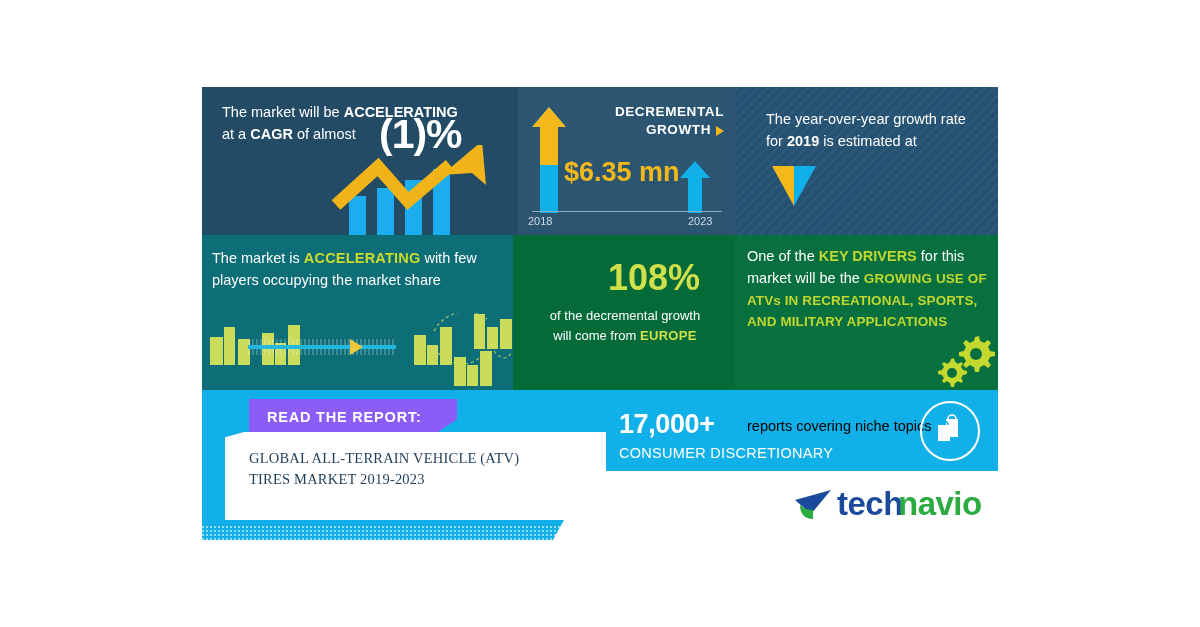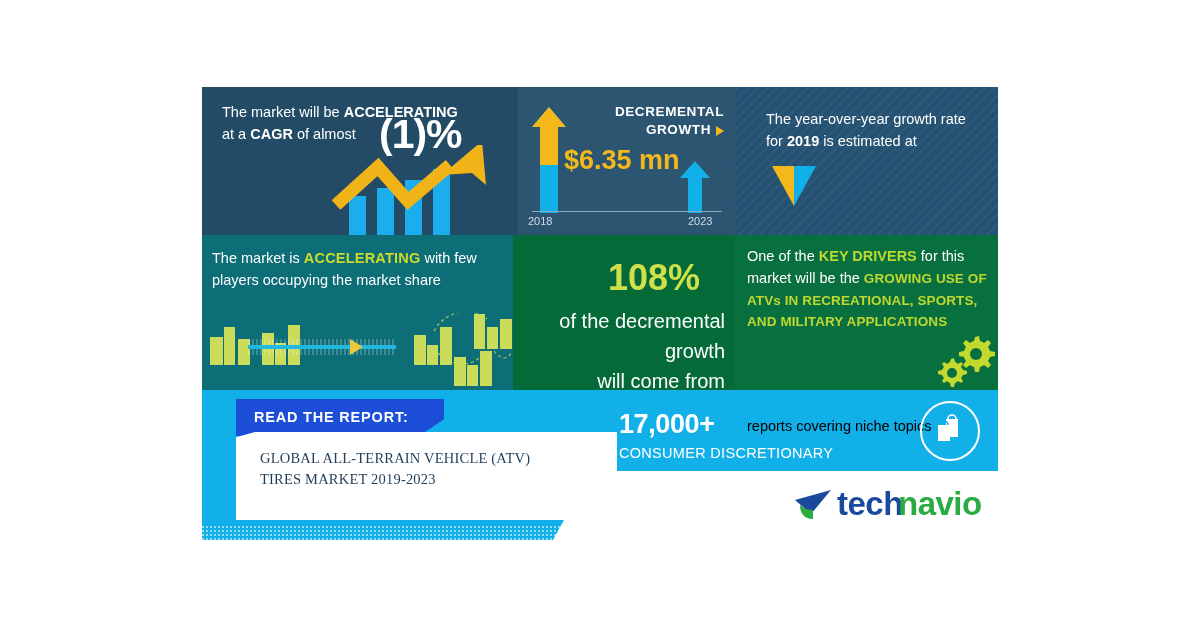--- a/index.html
+++ b/index.html
@@ -21,21 +21,21 @@
   .bars{position:absolute;left:140px;top:78px;width:120px;height:70px;}
   .bar{position:absolute;bottom:0;width:17px;background:#1badee;}
   .b1{left:7px;height:39px;}
   .b2{left:35px;height:47px;}
   .b3{left:63px;height:55px;}
   .b4{left:91px;height:66px;}
   .zig{position:absolute;left:128px;top:58px;width:190px;height:90px;}
 
   .decr-head{position:absolute;left:46px;top:16px;width:160px;text-align:right;color:#fff;font-size:13.5px;font-weight:bold;letter-spacing:.6px;line-height:1.35;}
   .decr-tri{display:inline-block;width:0;height:0;border-left:8px solid #f4b81c;border-top:5px solid transparent;border-bottom:5px solid transparent;vertical-align:middle;margin-left:5px;}
-  .decr-val{position:absolute;left:46px;top:58px;width:165px;text-align:left;color:#f5b81b;font-size:27px;font-weight:bold;}
+  .decr-val{position:absolute;left:46px;top:70px;width:165px;text-align:left;color:#f5b81b;font-size:27px;font-weight:bold;}
   .axis{position:absolute;left:14px;top:124px;width:190px;height:1px;background:#8fa9bd;}
   .yr{position:absolute;top:128px;color:#cfdbe6;font-size:11px;}
   .yr-l{left:10px;}
   .yr-r{left:170px;}
   .arw{position:absolute;}
 
   .yoy-txt{position:absolute;left:31px;top:21px;width:215px;color:#ffffff;font-size:14.5px;line-height:1.55;}
   .yoy-val{position:absolute;left:87px;top:78px;color:#ffffff;font-size:31px;font-weight:bold;}
   .yoy-tri{position:absolute;left:37px;top:79px;width:44px;height:40px;}
 
@@ -46,37 +46,37 @@
   .p-key{position:absolute;left:533px;top:0;width:263px;height:155px;background:#08703f;overflow:hidden;}
 
   .conc-txt{position:absolute;left:10px;top:12px;width:292px;color:#ffffff;font-size:14.5px;line-height:1.55;}
   .conc-txt b{color:#cbdb2a;font-weight:bold;letter-spacing:.2px;}
   .cityline{position:absolute;left:46px;top:110px;width:148px;height:4px;background:#22b8e0;}
   .dashrow{position:absolute;left:46px;top:104px;width:148px;height:16px;
     background-image:repeating-linear-gradient(90deg,rgba(255,255,255,.20) 0 1.6px,rgba(255,255,255,0) 1.6px 4px);}
   .cityarrow{position:absolute;left:148px;top:104px;width:0;height:0;border-left:13px solid #e8c93c;border-top:8px solid transparent;border-bottom:8px solid transparent;}
 
   .eur-big{position:absolute;left:0;top:22px;width:222px;text-align:center;color:#cfe04a;font-size:36px;font-weight:bold;margin-left:30px;}
-  .eur-txt{position:absolute;left:12px;top:71px;width:200px;text-align:right;color:#ffffff;font-size:20px;line-height:1.5;}
+  .eur-txt{position:absolute;left:12px;top:71px;width:200px;text-align:center;color:#ffffff;font-size:13px;line-height:1.5;}
   .eur-txt b{color:#cfe04a;font-weight:bold;letter-spacing:.3px;}
 
   .key-txt{position:absolute;left:12px;top:11px;width:243px;color:#ffffff;font-size:14.5px;line-height:1.5;}
   .key-txt b{color:#bfd730;font-weight:bold;}
   .key-txt .k2{color:#bfd730;font-weight:bold;font-size:13.5px;letter-spacing:.1px;}
   .gears{position:absolute;left:200px;top:96px;width:60px;height:56px;}
 
   
   .row3{position:absolute;left:0;top:303px;width:796px;height:150px;background:#12b0e8;overflow:hidden;}
   .halftone{position:absolute;left:0;bottom:0;width:796px;height:14px;
     background-image:radial-gradient(circle at 1px 1px,rgba(255,255,255,.55) .9px,rgba(255,255,255,0) 1.1px);
     background-size:4px 4px;}
-  .tab{position:absolute;left:34px;top:9px;width:208px;height:37px;background:#1d4ed8;
+  .tab{position:absolute;left:47px;top:9px;width:208px;height:37px;background:#8b5cf6;
     clip-path:polygon(0 0,100% 0,100% 55%,88% 100%,0 100%);}
   .tab span{position:absolute;left:18px;top:10px;color:#ffffff;font-size:14.5px;font-weight:bold;letter-spacing:.8px;}
-  .card{position:absolute;left:34px;top:42px;width:381px;height:88px;background:#ffffff;
+  .card{position:absolute;left:23px;top:42px;width:381px;height:88px;background:#ffffff;
     clip-path:polygon(0 6%,5% 0,100% 0,100% 84%,94% 100%,0 100%);}
   .card span{position:absolute;left:24px;top:16px;width:300px;color:#1f3d57;font-size:14.5px;line-height:1.45;
     font-family:"Liberation Serif",serif;letter-spacing:.2px;}
   .rep-num{position:absolute;left:417px;top:19px;color:#ffffff;font-size:27px;font-weight:bold;letter-spacing:-.4px;}
   .rep-sub{position:absolute;left:545px;top:28px;color:#000000;font-size:14.5px;}
   .rep-cat{position:absolute;left:417px;top:55px;color:#ffffff;font-size:14.5px;letter-spacing:.3px;}
   .rep-read{position:absolute;left:417px;top:82px;color:#ffffff;font-size:14.5px;}
   .rep-url{position:absolute;left:417px;top:107px;color:#ffffff;font-size:14.5px;font-style:italic;
     text-decoration:underline;font-family:"Liberation Serif",serif;}
   .bagcirc{position:absolute;left:718px;top:11px;width:56px;height:56px;border:2px solid #ffffff;border-radius:50%;}

